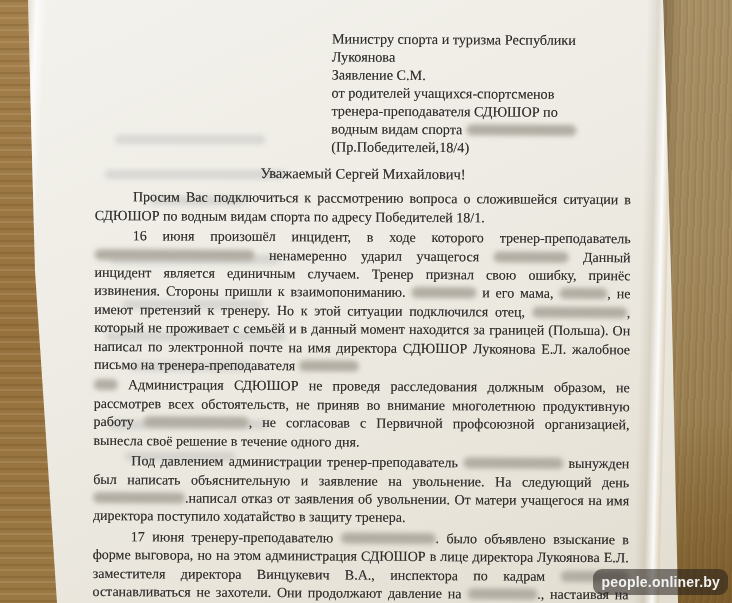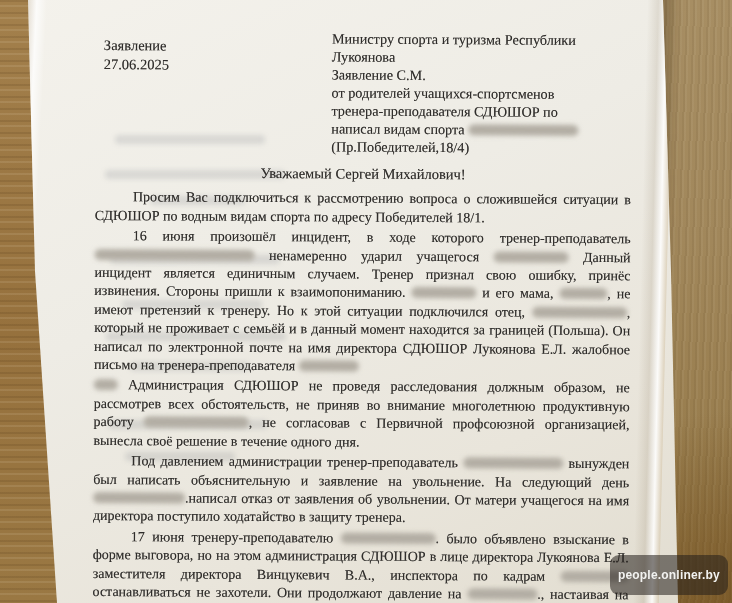--- a/index.html
+++ b/index.html
@@ -65,23 +65,23 @@
   .body-block{margin-top:7px;}
   .para{text-align:justify;margin:0 0 2px 0;}
   .redact{
     display:inline-block;height:11px;border-radius:7px;
     background:#b3aea4;filter:blur(2.5px);vertical-align:-1px;
   }
   
   .watermark{
     position:absolute;right:4px;bottom:8px;
     font-family:"Liberation Sans","DejaVu Sans",sans-serif;
-    font-size:12px;font-weight:bold;letter-spacing:0.2px;
+    font-size:14px;font-weight:bold;letter-spacing:0.2px;
     color:#f2f2f0;background:rgba(35,30,25,0.55);
-    padding:13px 8px;border-radius:9px;
+    padding:5px 8px;border-radius:9px;
   }
 </style>
 </head>
 <body>
 
 <div class="photo">
   <div class="wood-right"></div>
   <div class="wood-left"></div>
   <div class="paper-cast-shadow"></div>
 
@@ -94,31 +94,27 @@
     <div class="ghost" style="left:150px;top:196px;width:95px"></div>
     <div class="ghost" style="left:110px;top:255px;width:170px"></div>
     <div class="ghost" style="left:122px;top:300px;width:140px"></div>
     <div class="ghost" style="left:106px;top:332px;width:180px"></div>
     <div class="ghost" style="left:130px;top:362px;width:120px"></div>
     <div class="ghost" style="left:108px;top:420px;width:160px"></div>
     <div class="ghost" style="left:125px;top:452px;width:110px"></div>
 
     <div class="content">
       <div class="header">
-        <div class="date-block">
-          <div>Заявление</div>
-          <div>27.06.2025</div>
-        </div>
         <div class="recipient" id="recipient">
             <div class="rline"><span>Министру спорта и туризма Республики</span></div>
             <div class="rline"><span>Лукоянова</span></div>
             <div class="rline"><span>Заявление С.М.</span></div>
             <div class="rline"><span>от родителей учащихся-спортсменов</span></div>
             <div class="rline"><span>тренера-преподавателя СДЮШОР по</span></div>
-            <div class="rline"><span>написал видам спорта </span><span class="redact" style="width: 110px;"></span></div>
+            <div class="rline"><span>водным видам спорта </span><span class="redact" style="width: 110px;"></span></div>
             <div class="rline"><span>(Пр.Победителей,18/4)</span></div>
           </div>
       </div>
       <div class="salutation">Уважаемый Сергей Михайлович!</div>
       <div class="body-block" id="body">
           <div class="para" style="text-indent: 38px;"><span>Просим Вас подключиться к рассмотрению  вопроса о сложившейся ситуации в СДЮШОР по водным видам спорта по адресу Победителей 18/1.</span></div>
           <div class="para" style="text-indent: 38px;"><span>16 июня произошёл инцидент, в ходе которого тренер-преподаватель </span><span class="redact" style="width: 160px;"></span><span> ненамеренно ударил учащегося </span><span class="redact" style="width: 75px;"></span><span> Данный инцидент является единичным случаем. Тренер признал свою ошибку, принёс извинения. Стороны пришли к взаимопониманию. </span><span class="redact" style="width: 65px;"></span><span> и его мама, </span><span class="redact" style="width: 48px;"></span><span>, не имеют претензий к тренеру. Но к этой ситуации подключился отец, </span><span class="redact" style="width: 95px;"></span><span>, который не проживает с семьёй и в данный момент находится за границей (Польша). Он написал по электронной почте на имя директора СДЮШОР Лукоянова Е.Л. жалобное письмо на тренера-преподавателя </span><span class="redact" style="width: 60px;"></span></div>
           <div class="para" style="text-indent: 0px;"><span class="redact" style="width: 24px;"></span><span> Администрация СДЮШОР не проведя расследования должным образом, не рассмотрев всех обстоятельств, не приняв во внимание многолетнюю продуктивную работу </span><span class="redact" style="width: 105px;"></span><span>, не согласовав с Первичной профсоюзной организацией, вынесла своё решение в течение одного дня.</span></div>
           <div class="para" style="text-indent: 38px;"><span>Под давлением администрации тренер-преподаватель </span><span class="redact" style="width: 100px;"></span><span> вынужден был написать объяснительную и заявление на увольнение. На следующий день </span><span class="redact" style="width: 92px;"></span><span>.написал отказ от заявления об увольнении. От матери учащегося на имя директора поступило ходатайство в защиту тренера.</span></div>
           <div class="para" style="text-indent: 38px;"><span>17 июня тренеру-преподавателю </span><span class="redact" style="width: 95px;"></span><span>. было объявлено взыскание в форме выговора, но на этом администрация СДЮШОР в лице директора Лукоянова Е.Л. заместителя директора Винцукевич В.А., инспектора по кадрам </span><span class="redact" style="width: 68px;"></span><span> останавливаться не захотели. Они продолжают давление на </span><span class="redact" style="width: 70px;"></span><span>., настаивая на его увольнении 04.07.2025</span></div>

